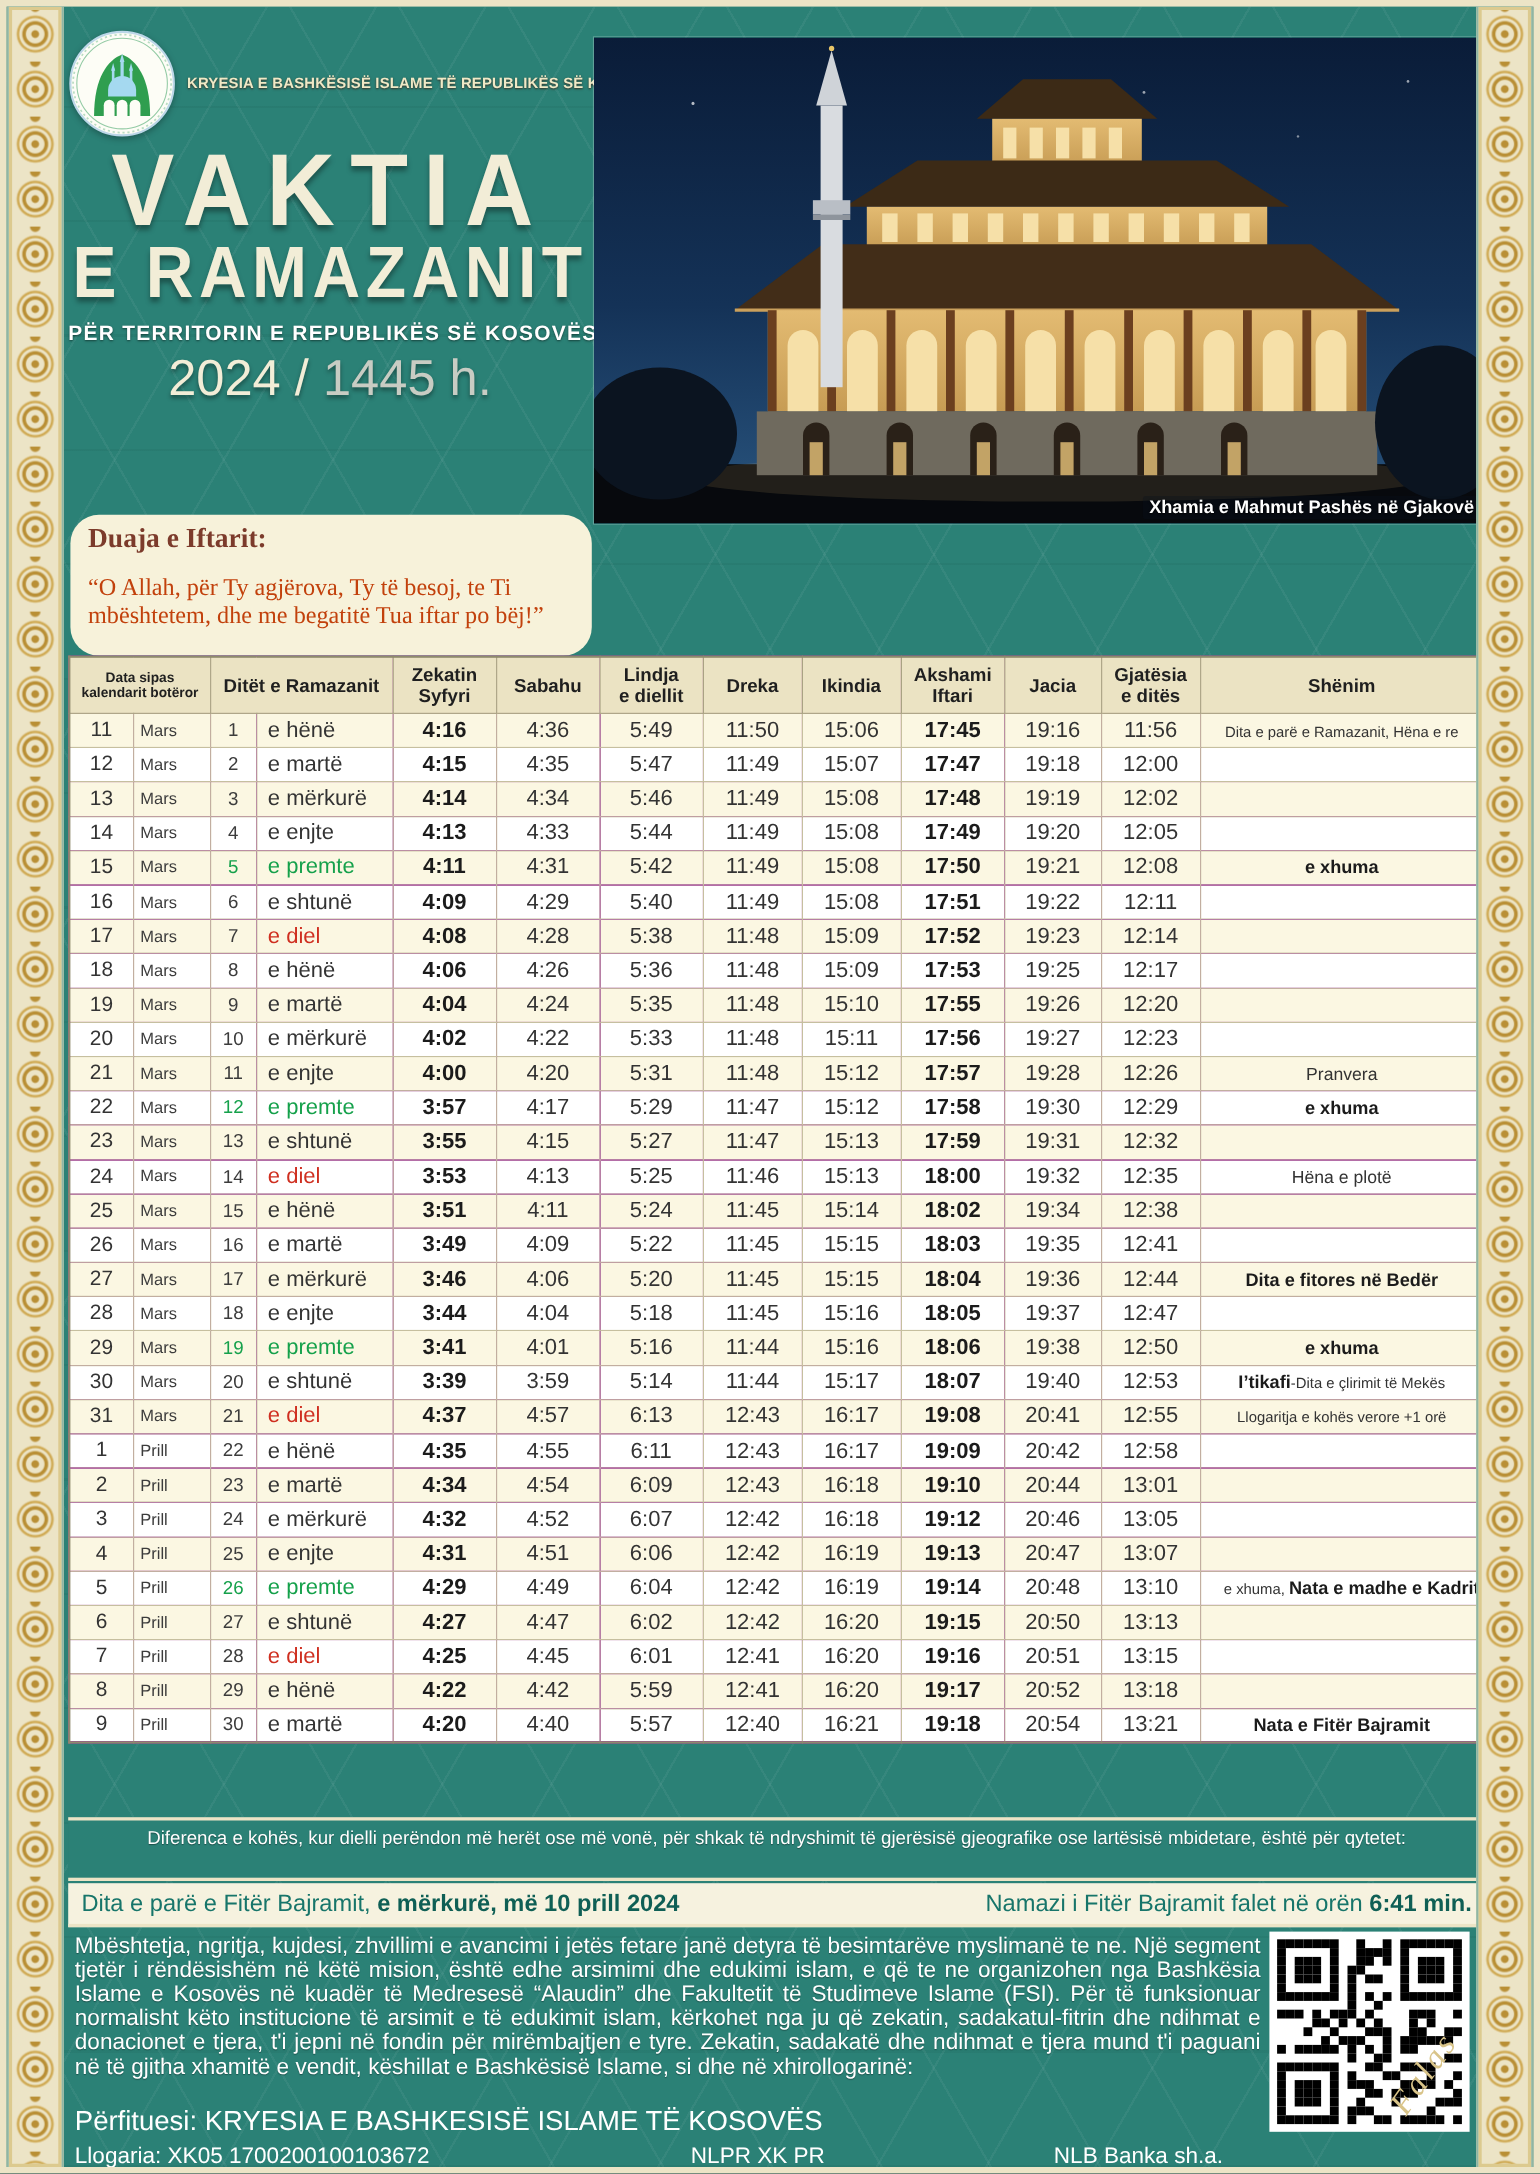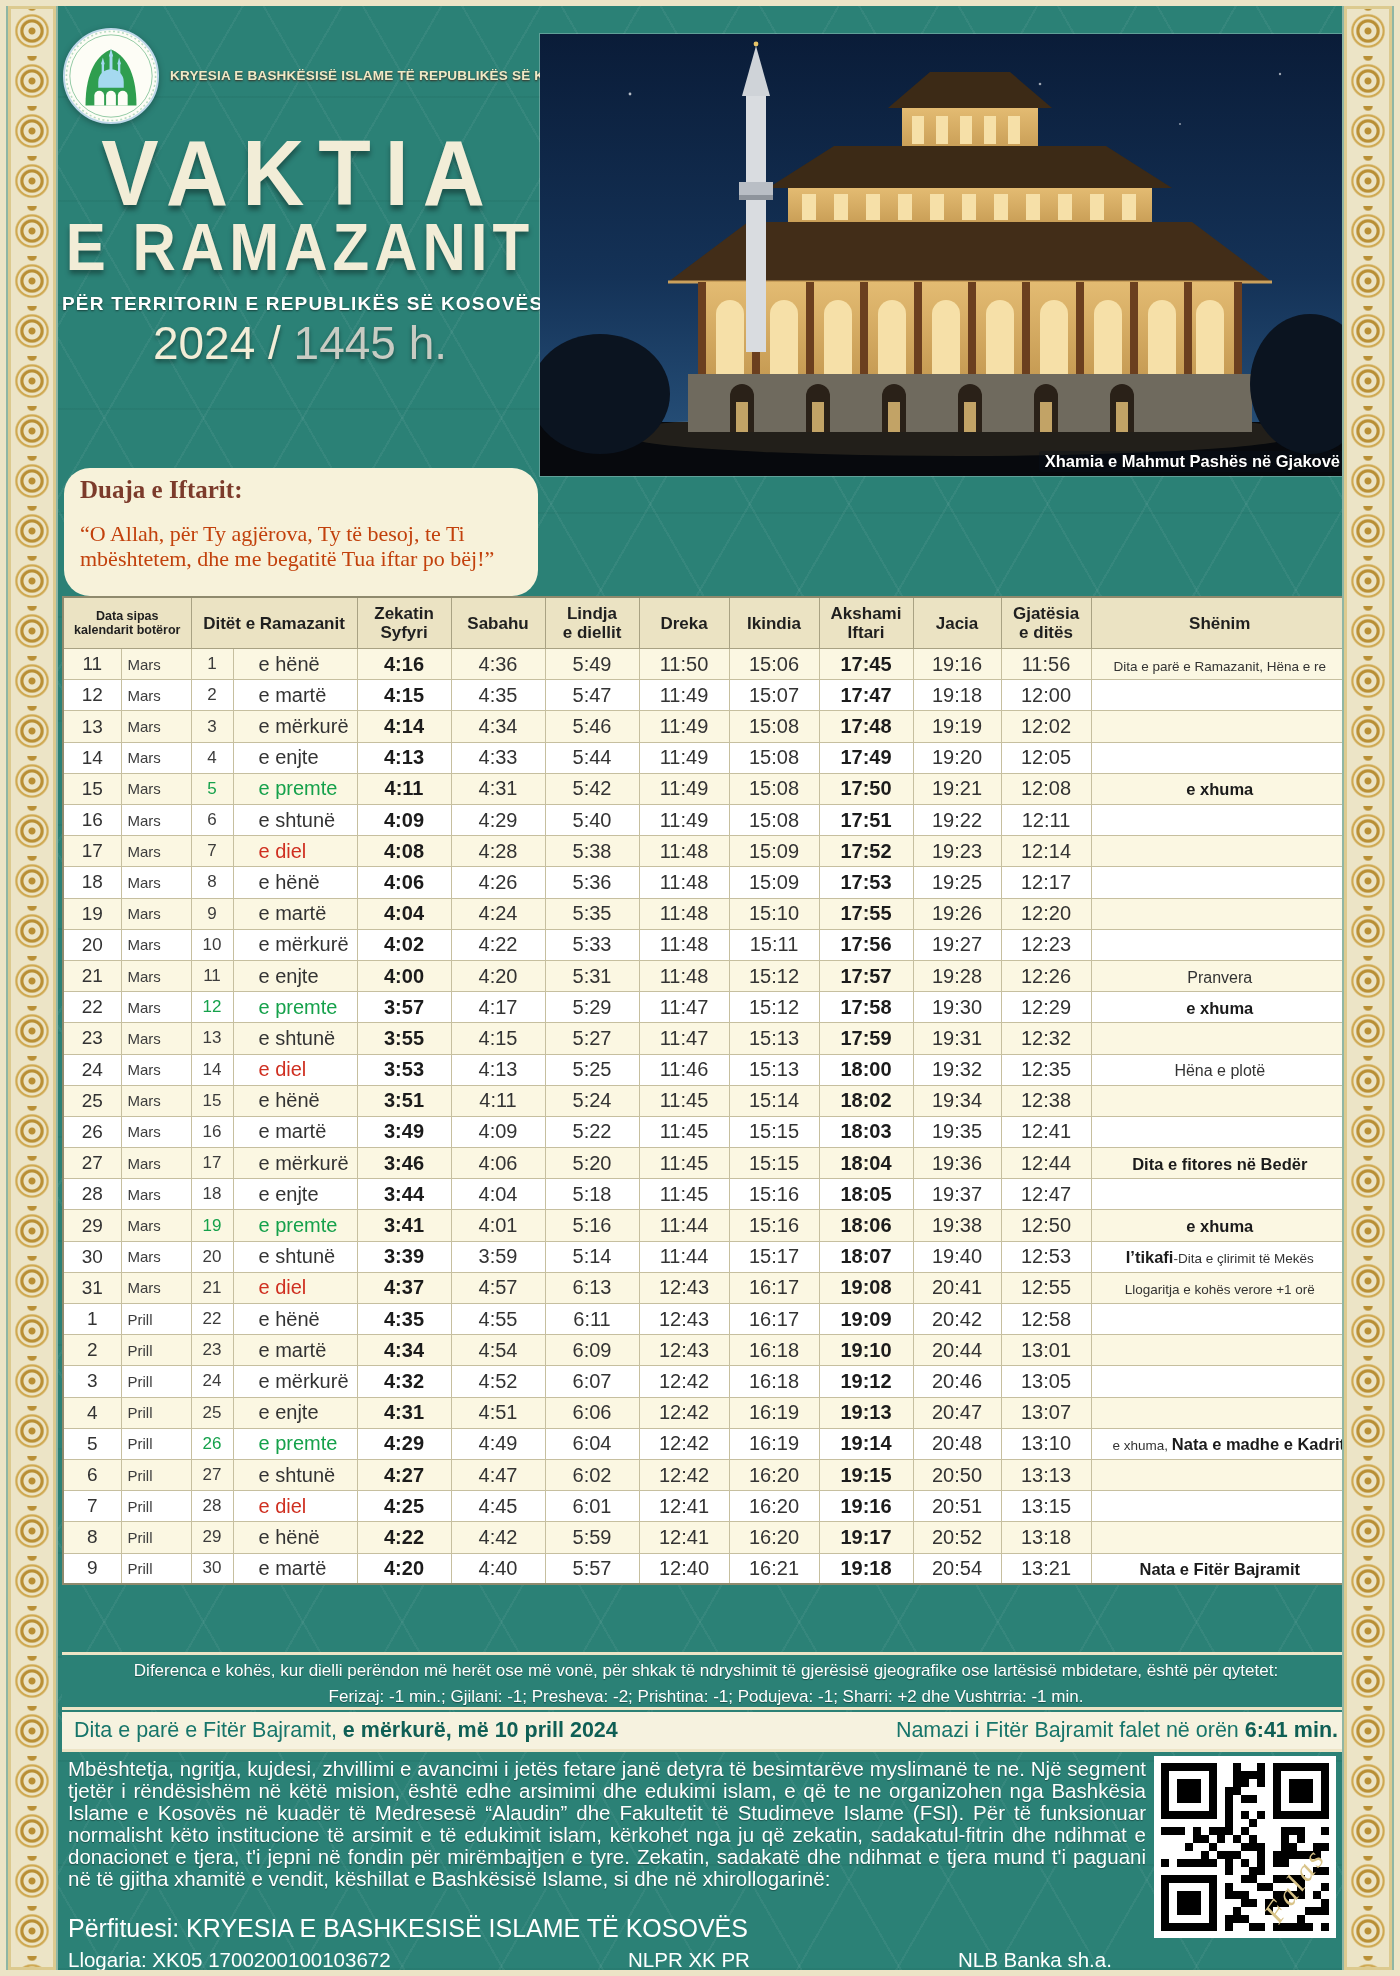--- a/index.html
+++ b/index.html
@@ -65,21 +65,21 @@
   th{background:#ebe3c3;border:1px solid #a9a283;font-weight:bold;color:#1f1f1f;
     font-size:17px;line-height:1.12;padding:6px 1px;white-space:pre-line;height:44px;box-sizing:border-box}
   th.small-th{font-size:12.5px;line-height:1.15}
   td{border:1px solid #c6bf9f;text-align:center;font-size:20px;color:#333;height:31.2px;
     padding:0 2px;white-space:nowrap;overflow:hidden;box-sizing:border-box}
   tr.odd td{background:#fbf7e2}
   tr.even td{background:#ffffff}
   td.daynum{font-size:19px}
   td.month{font-size:15px;color:#3c3c3c;text-align:left;padding-left:6px}
   td.rday{font-size:17px;color:#3c3c3c}
-  td.weekday{font-size:20px;text-align:left;padding-left:25px}
+  td.weekday{font-size:20px;text-align:left;padding-left:10px}
   td.b{font-weight:bold;color:#1b1b1b}
   tr.friday td.rday, tr.friday td.weekday{color:#15a14b}
   tr.sunday td.weekday{color:#cf2f20}
   td.note{padding:0 21px}
   .np-bold{font-weight:bold;font-size:16.5px;color:#1b1b1b}
   .np-normal{font-size:16px;color:#333}
   .np-small{font-size:13.5px;color:#333}
 
   
   .diff-strip{left:56px;top:1646px;width:1288px;height:58px;background:#2b8176;color:#fff;
@@ -737,21 +737,20 @@
             <td class="time">20:54</td>
             <td class="time">13:21</td>
             <td class="note"><span class="np-bold">Nata e Fitër Bajramit</span></td>
           </tr>
         </tbody>
     </table>
   </div>
 
   <div class="abs diff-strip">
     <div>Diferenca e kohës, kur dielli perëndon më herët ose më vonë, për shkak të ndryshimit të gjerësisë gjeografike ose lartësisë mbidetare, është për qytetet:</div>
-    <div>Ferizaj: -1 min.; Gjilani: -1; Presheva: -2; Prishtina: -1; Podujeva: -1; Sharri: +2 dhe Vushtrria: -1 min.</div>
   </div>
 
   <div class="abs bajram-strip">
     <span><span>Dita e parë e Fitër Bajramit, </span><b>e mërkurë, më 10 prill 2024</b></span>
     <span><span>Namazi i Fitër Bajramit falet në orën </span><b>6:41 min.</b></span>
   </div>
 
   <div class="abs footer-block">
     <div class="paragraph">Mbështetja, ngritja, kujdesi, zhvillimi e avancimi i jetës fetare janë detyra të besimtarëve myslimanë te ne. Një segment tjetër i rëndësishëm në këtë mision, është edhe arsimimi dhe edukimi islam, e që te ne organizohen nga Bashkësia Islame e Kosovës në kuadër të Medresesë “Alaudin” dhe Fakultetit të Studimeve Islame (FSI). Për të funksionuar normalisht këto institucione të arsimit e të edukimit islam, kërkohet nga ju që zekatin, sadakatul-fitrin dhe ndihmat e donacionet e tjera, t'i jepni në fondin për mirëmbajtjen e tyre. Zekatin, sadakatë dhe ndihmat e tjera mund t'i paguani në të gjitha xhamitë e vendit, këshillat e Bashkësisë Islame, si dhe në xhirollogarinë:</div>
     <div class="qr-box">

